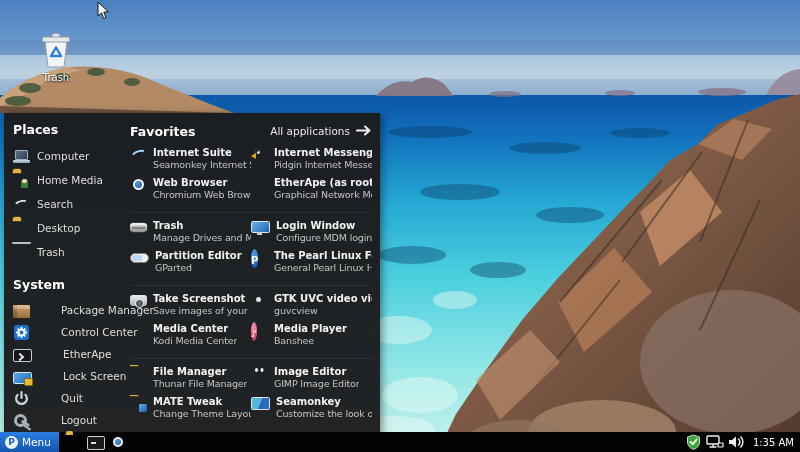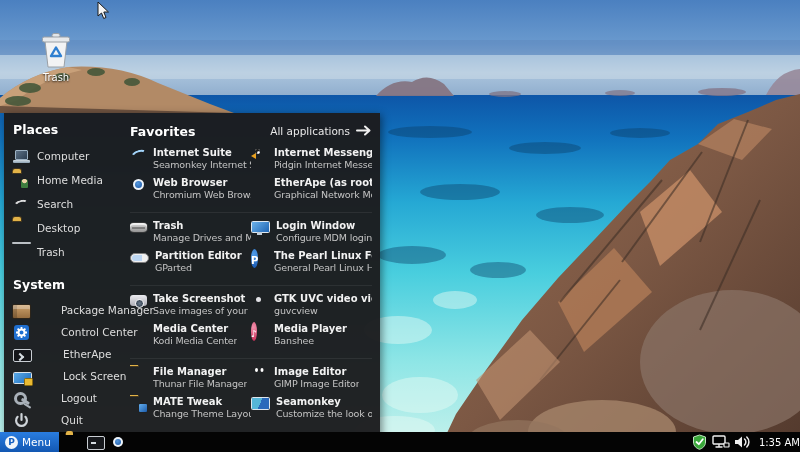--- a/index.html
+++ b/index.html
@@ -135,21 +135,21 @@
     box-shadow:inset 0 1px rgba(255,255,255,.55),0 0 0 1px rgba(125,88,22,.55);}
   .tb-folder::before{content:"";position:absolute;top:-3px;left:0;width:7px;height:4px;background:#e2b348;border-radius:2px 2px 0 0;}
   .tb-folder::after{content:"";position:absolute;left:2px;top:2px;right:2px;height:4px;background:rgba(255,255,255,.35);border-radius:1px;}
   .tb-term{margin-top:1px;height:12px;background:#17191d;border:1px solid #c9ced3;border-radius:2px;}
   .tb-term::before{content:"";position:absolute;left:3px;top:5px;width:5px;height:2px;background:#d6dde2;}
   .tb-chromium{width:15px;height:15px;margin-top:0.5px;border-radius:50%;
     background:radial-gradient(circle at 40% 30%,#6fb0e8,#2a70c2);}
   .tb-chromium::before{content:"";position:absolute;left:3px;top:3px;right:3px;bottom:3px;background:#eef4fa;border-radius:50%;}
   .tb-chromium::after{content:"";position:absolute;left:5px;top:5px;right:5px;bottom:5px;
     background:radial-gradient(circle at 40% 35%,#5598dc,#1a55a5);border-radius:50%;}
-  .tray{margin-left:auto;display:flex;align-items:center;gap:3px;}
+  .tray{margin-left:auto;display:flex;align-items:center;gap:3px;padding-right:6px;}
   .clock{color:#fff;font-size:10px;margin-left:4px;white-space:nowrap;}
 </style>
 </head>
 <body>
 
 <div class="desktop">
 
   <svg class="wallpaper" width="800" height="452" viewBox="0 0 800 452" preserveAspectRatio="none">
     <defs>
       <linearGradient id="sky" x1="0" y1="0" x2="0" y2="1">
@@ -282,31 +282,31 @@
         </div>
         <div class="menu-item">
           <span class="mi mi-terminal"></span>
           <span>EtherApe</span>
         </div>
         <div class="menu-item">
           <span class="mi mi-lockscreen"></span>
           <span>Lock Screen</span>
         </div>
         <div class="menu-item">
-          <span class="mi mi-logout"></span>
-          <span>Logout</span>
-        </div>
-        <div class="menu-item">
           <span class="mi">
             <svg width="17" height="17" viewBox="0 0 17 17">
               <path d="M8.5 2v6" stroke="#cfd4d9" stroke-width="2.2" stroke-linecap="round"></path>
               <path d="M4.6 4.8a5.4 5.4 0 1 0 7.8 0" fill="none" stroke="#cfd4d9" stroke-width="2.2" stroke-linecap="round"></path>
             </svg>
           </span>
           <span>Quit</span>
+        </div>
+        <div class="menu-item">
+          <span class="mi mi-logout"></span>
+          <span>Logout</span>
         </div>
       </div>
     </div>
 
     <div class="fav-area">
       <div class="fav-head-row">
         <div class="sec-header">Favorites</div>
         <div class="all-apps">
           <span>All applications</span>
           <svg width="16" height="11" viewBox="0 0 16 11">

